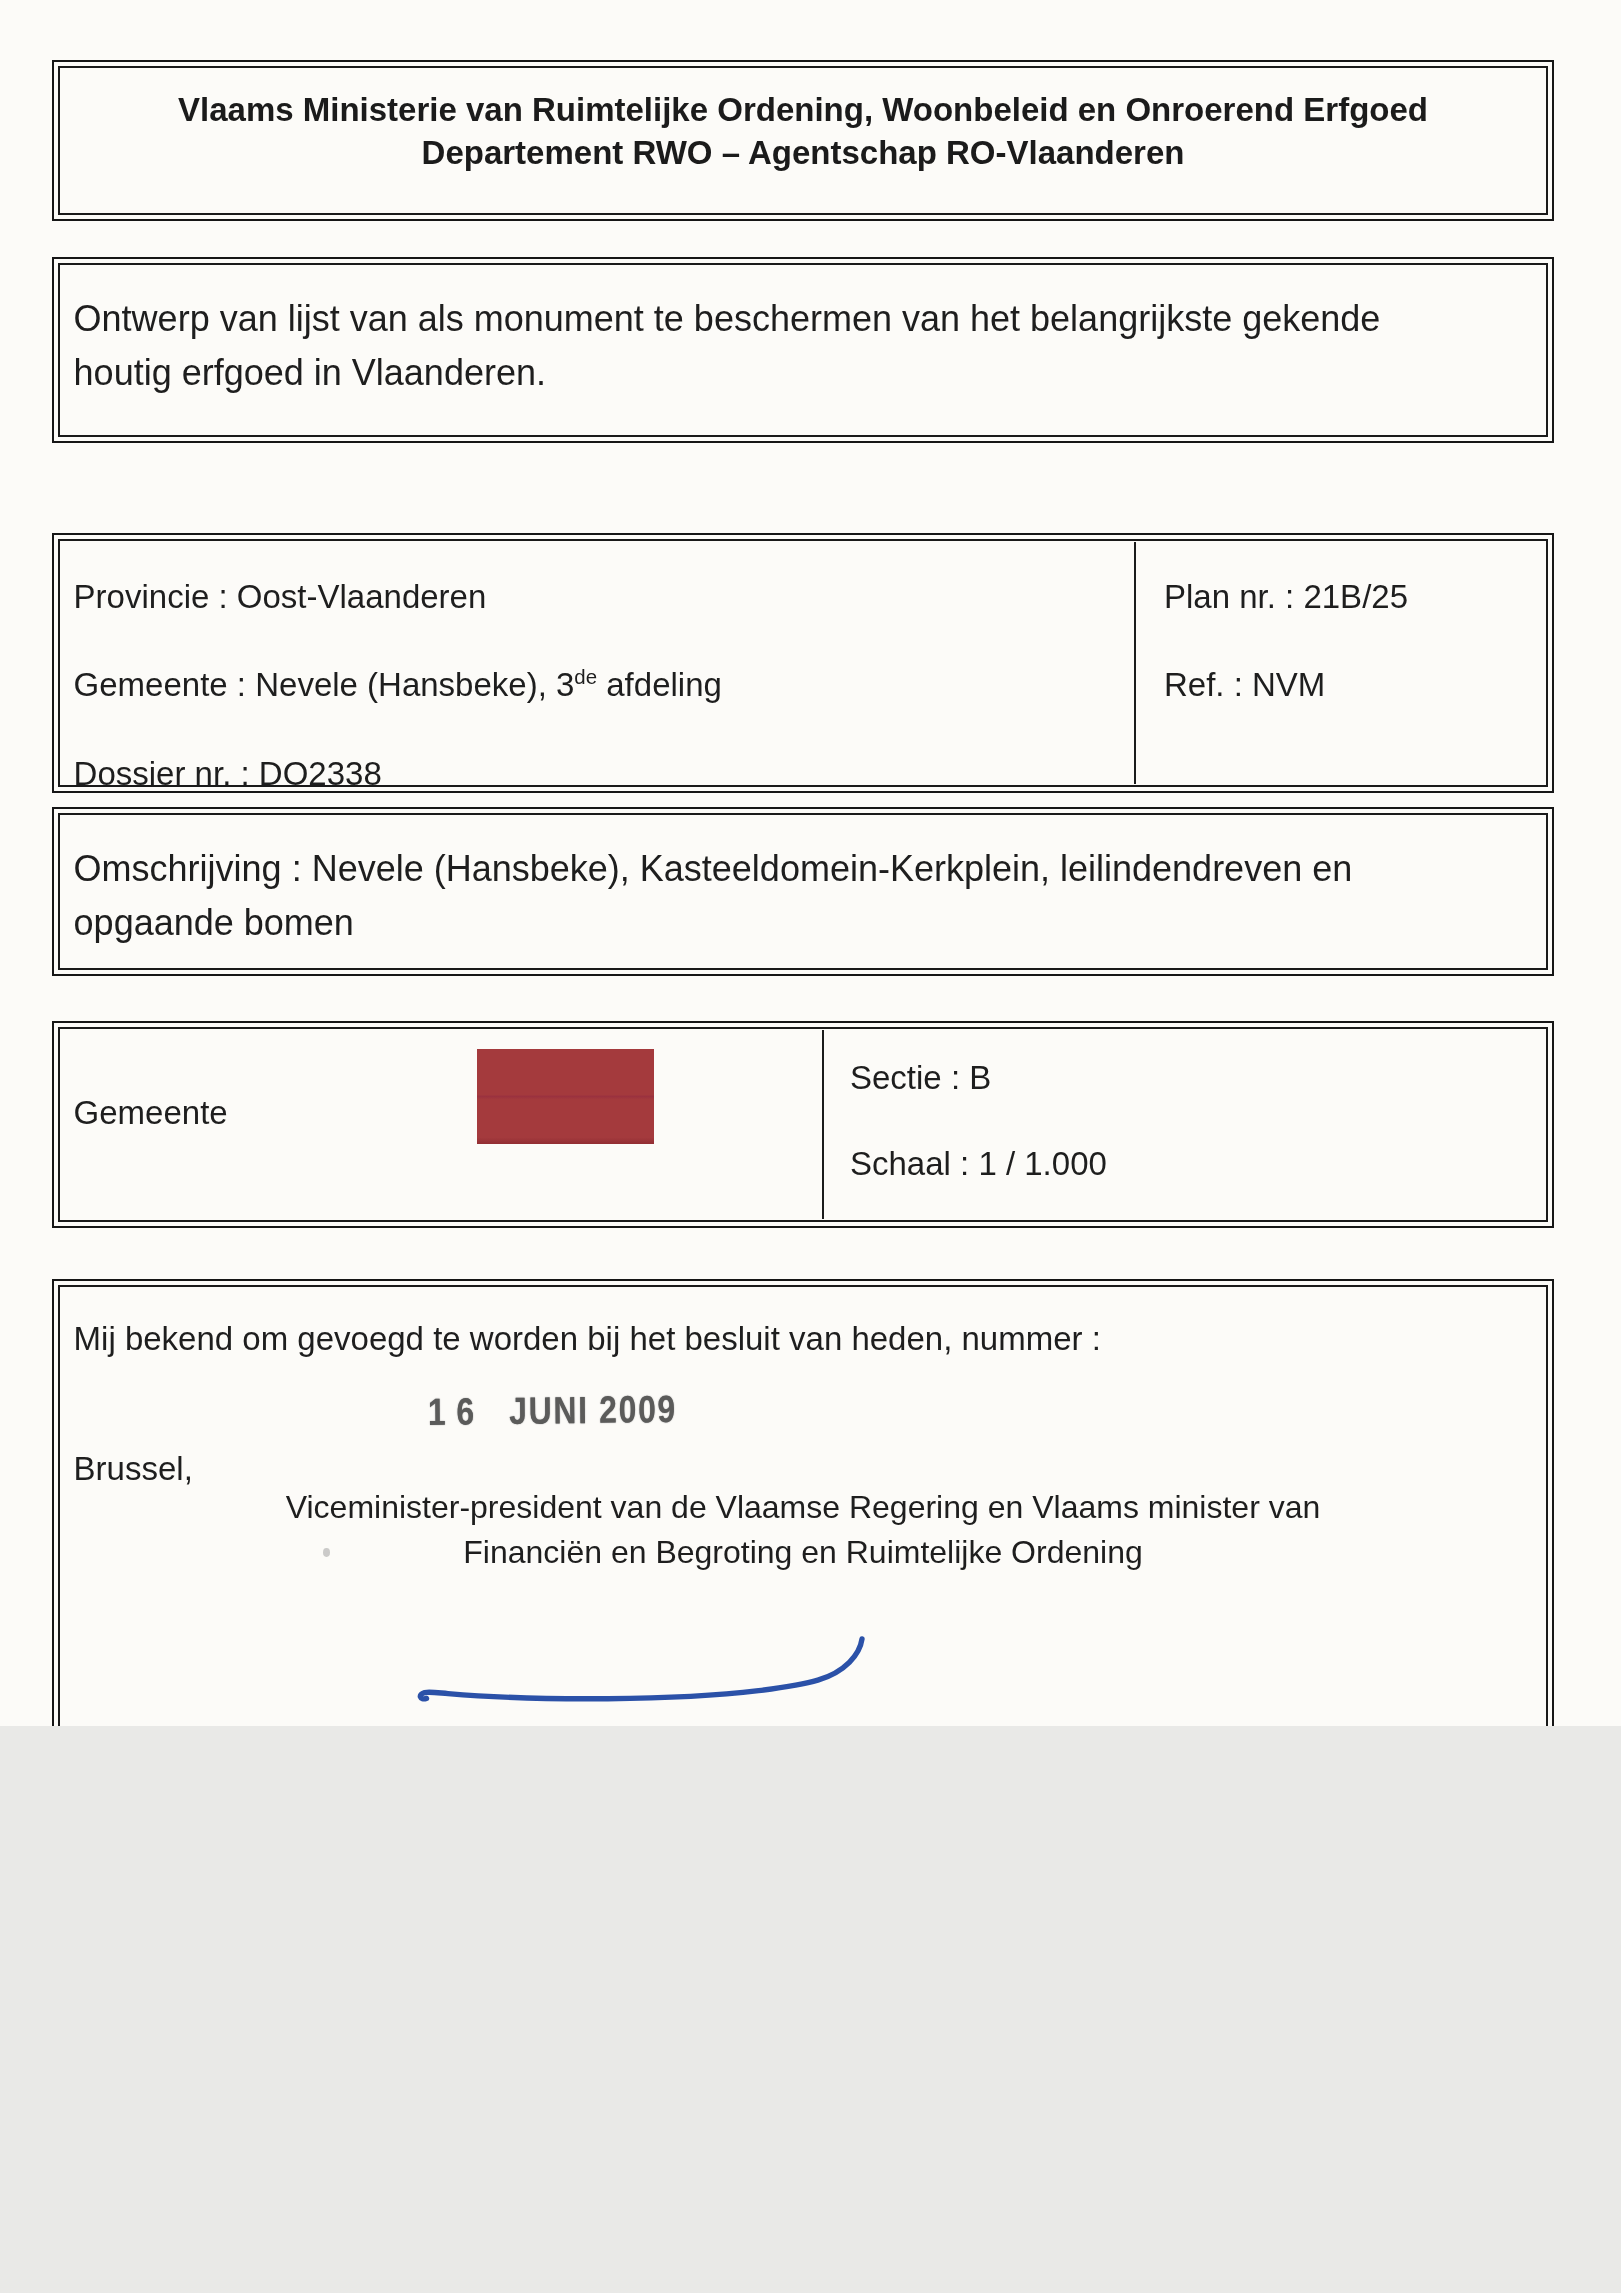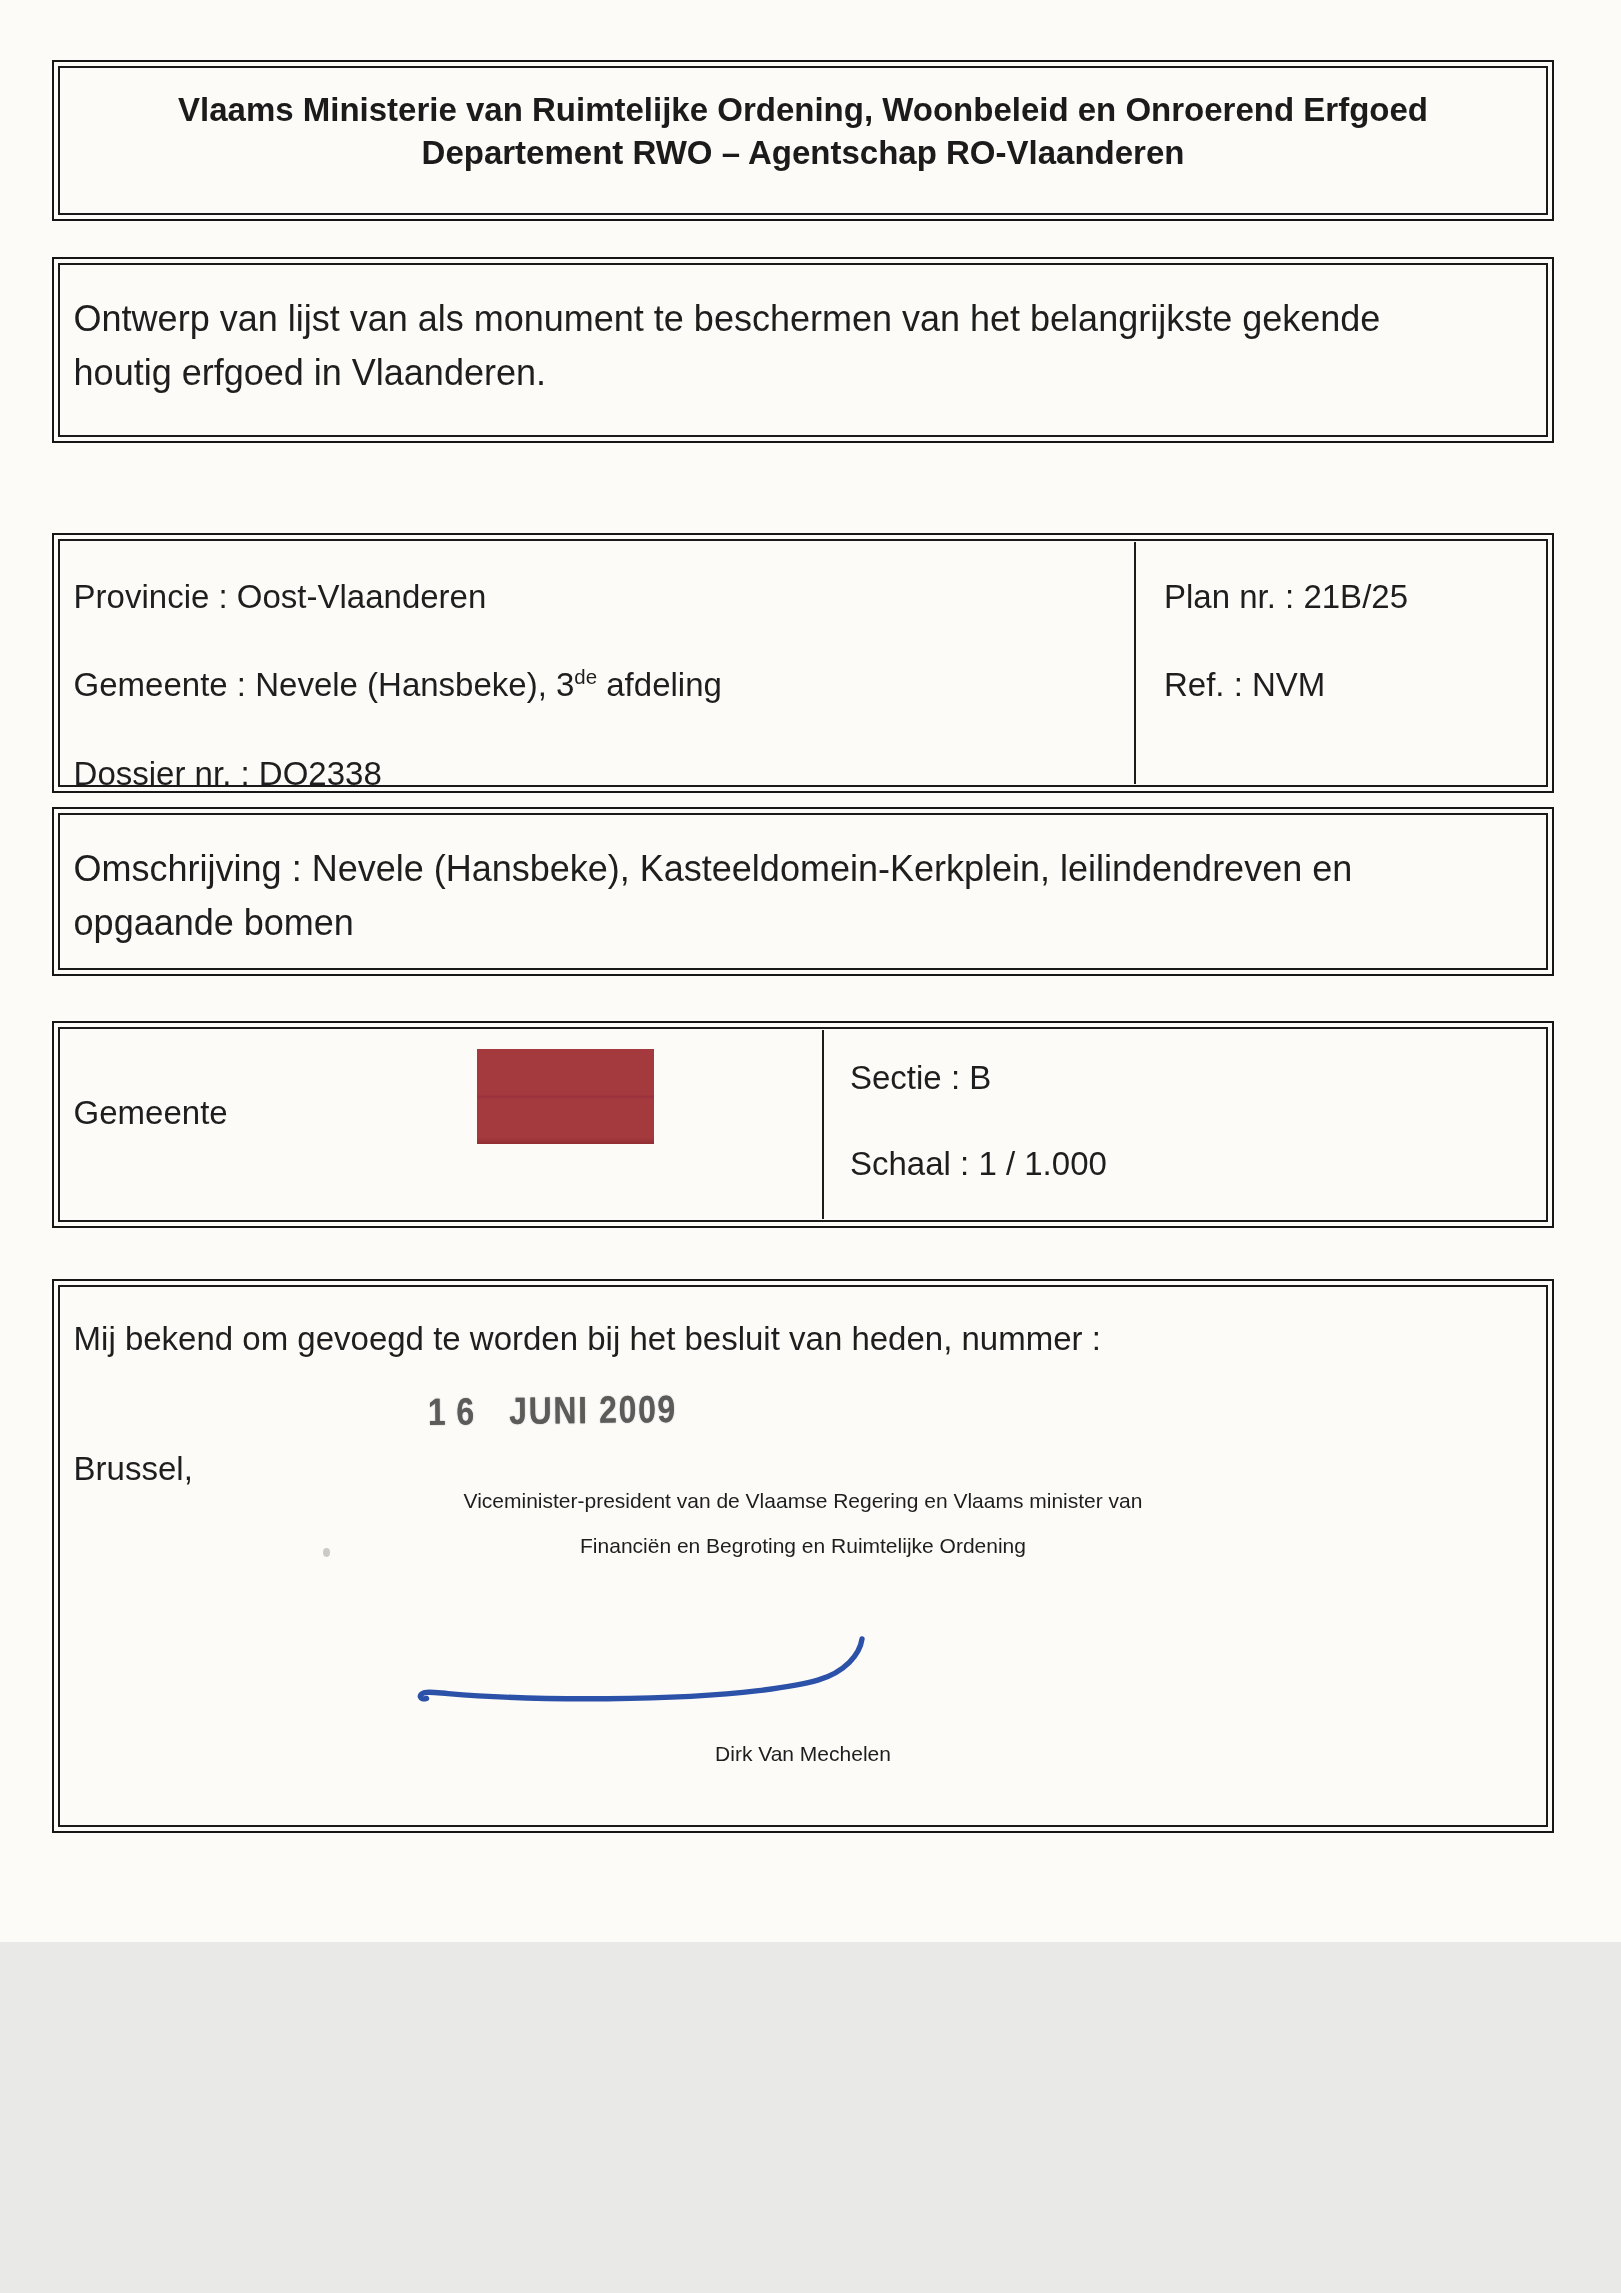--- a/index.html
+++ b/index.html
@@ -1,18 +1,18 @@
 <!DOCTYPE html>
 <html><head>
 <meta charset="utf-8">
 <style>
   html,body{margin:0;padding:0;background:#e9e9e7;}
   .page{
     position:relative;
-    width:1621px;height:1942px;
+    width:1621px;height:1726px;
     background:#fcfbf8;
     font-family:"Liberation Sans", sans-serif;
     color:#1e1e1e;
     overflow:hidden;
   }
   
   .box{
     position:absolute;left:52px;width:1502px;
     box-sizing:border-box;
     border:2.9px solid #161616;
@@ -51,21 +51,21 @@
     font-size:38px;font-weight:bold;
     color:#4f4f4f;
     transform:scaleX(0.84) rotate(-0.6deg);
     transform-origin:left center;
     letter-spacing:2px;
     text-shadow:0 0 1.3px rgba(90,90,90,0.85);
     opacity:0.93;
     white-space:nowrap;
   }
   .stamp-day{letter-spacing:12.7px;margin-right:29px;}
-  .center-line{left:0;right:0;text-align:center;font-size:21px;}
+  .center-line{left:0;right:0;text-align:center;font-size:32px;}
   .signature-svg{display:block;}
   .artifact-dot{
     width:6.9px;height:8.8px;border-radius:50%;
     background:#9a9a9a;opacity:0.5;
   }
 </style>
 </head>
 <body>
 
 <div class="page">

